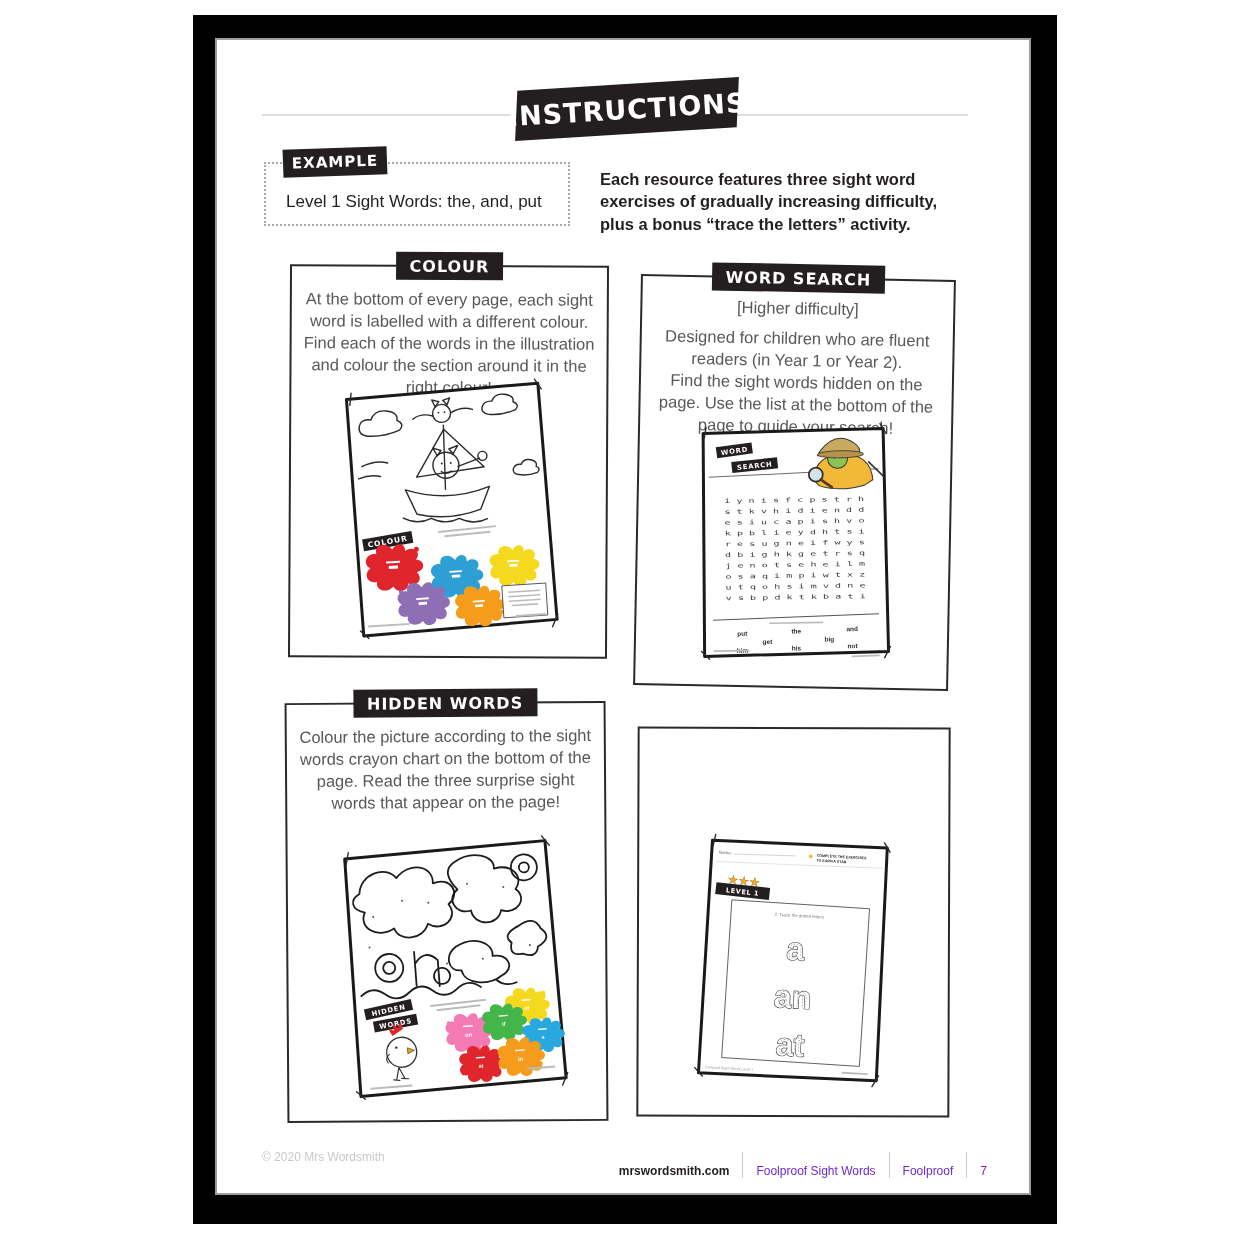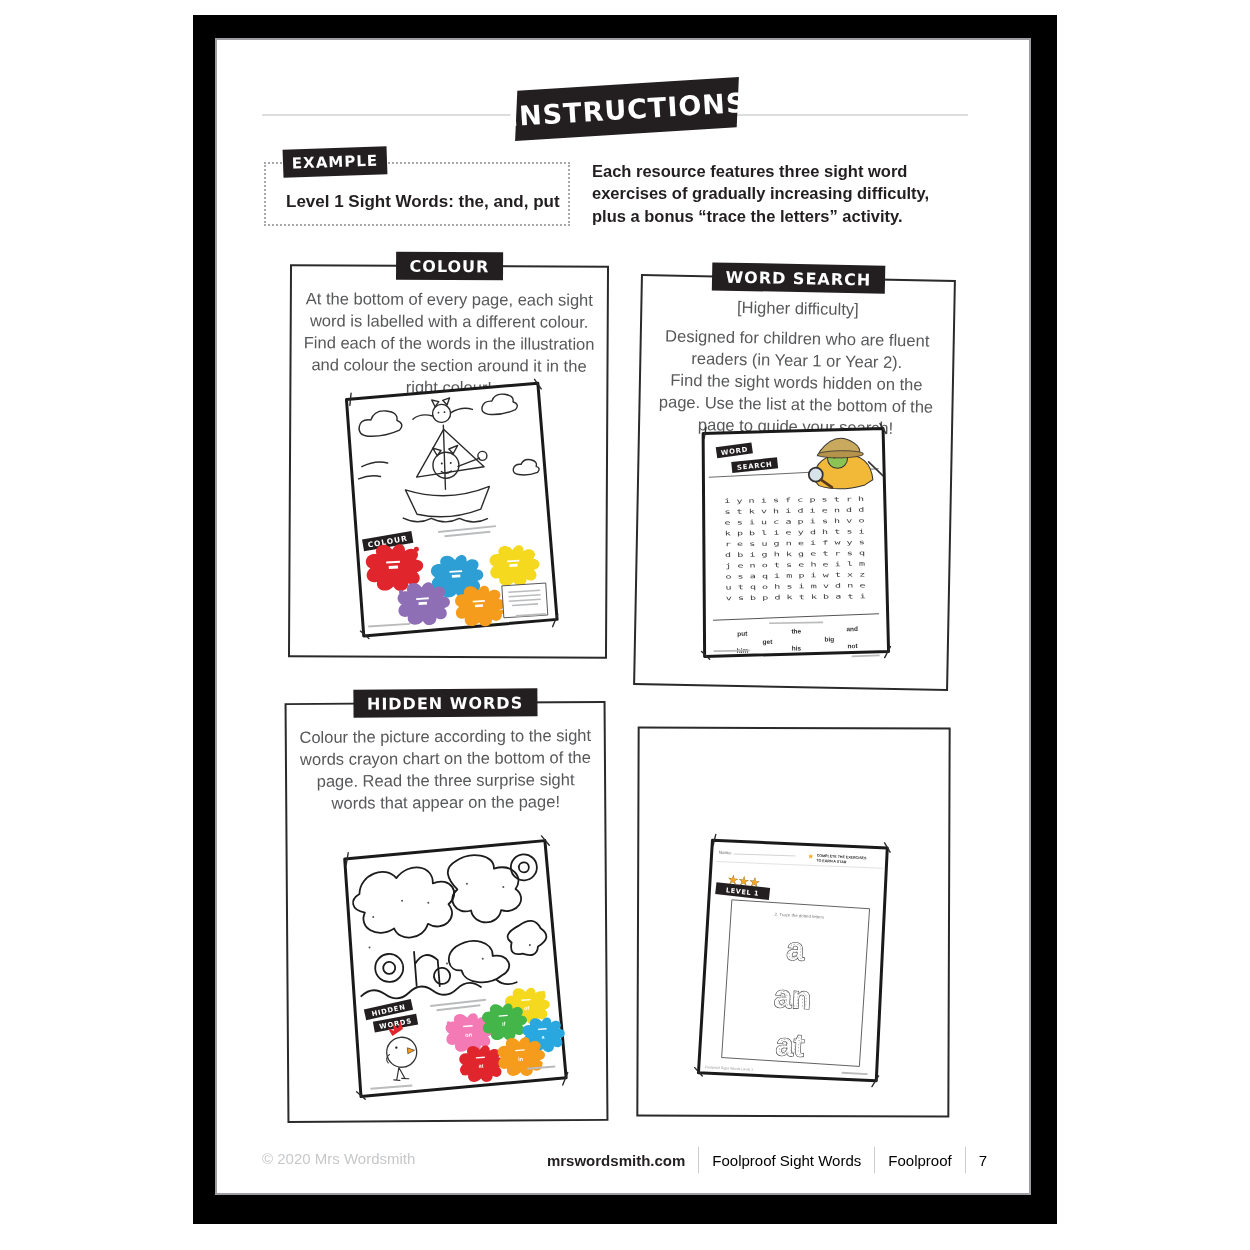--- a/index.html
+++ b/index.html
@@ -18,47 +18,47 @@
          justify-content:center;letter-spacing:1px;font-family:"DejaVu Sans","Liberation Sans",sans-serif;}
 
   .title-badge{position:absolute;left:299px;top:44px;width:222px;height:50px;font-size:27px;
                transform:rotate(-3.5deg) skewX(-6deg);}
   .title-badge span{transform:skewX(6deg);}
 
   .example-badge{position:absolute;left:66px;top:108px;width:104px;height:28px;font-size:15px;
                  transform:rotate(-2deg);z-index:2;}
   .example-box{position:absolute;left:47px;top:122px;width:306px;height:64px;
                border:2px dotted #a7a9ac;box-sizing:border-box;display:flex;align-items:flex-end;}
-  .example-text{font-size:17px;font-weight:bold;color:#231f20;padding:0 0 12px 20px;}
+  .example-text{font-size:17px;font-weight:normal;color:#231f20;padding:0 0 12px 20px;}
 
   .intro{position:absolute;left:375px;top:120px;width:348px;font-size:16.5px;font-weight:bold;
-         line-height:1.35;color:#231f20;margin:0;}
+         line-height:1.35;color:#231f20;margin:8px;}
 
   .activity{position:absolute;border:2px solid #2b2a2a;background:#fff;box-sizing:border-box;}
   .activity-badge{position:absolute;top:-15px;left:50%;transform:translateX(-50%);height:28px;
                   font-size:16px;white-space:nowrap;padding:0 14px;z-index:2;}
   .desc{color:#57585a;font-size:16.5px;line-height:1.33;text-align:center;margin:0 auto;width:292px;}
   .desc.first{margin-top:22px;}
   .difficulty{color:#57585a;font-size:16.5px;text-align:center;margin-top:20px;}
 
   .box-colour{left:72px;top:225px;width:319px;height:393px;transform:rotate(0.3deg);}
   .box-wordsearch{left:420px;top:237px;width:315px;height:411px;transform:rotate(1.1deg);}
   .box-hidden{left:69px;top:662px;width:321px;height:420px;transform:rotate(-0.4deg);}
   .box-trace{left:420px;top:687px;width:313px;height:390px;transform:rotate(0.2deg);}
 
   .mini{position:absolute;}
   .mini-colour{left:54px;top:116px;width:212px;height:252px;transform:rotate(-4deg);}
   .mini-wordsearch{left:58px;top:144px;width:198px;height:239px;transform:rotate(-2deg);}
   .mini-hidden{left:55px;top:137px;width:222px;height:254px;transform:rotate(-4deg);}
   .mini-trace{left:59px;top:107px;width:192px;height:249px;transform:rotate(3deg);}
 
-  .footer{position:absolute;left:0;top:1102px;width:100%;height:36px;font-size:15px;}
+  .footer{position:absolute;left:0;top:1102px;width:100%;height:36px;font-size:12px;}
   .copyright{position:absolute;left:45px;top:8px;color:#c6c8ca;}
-  .footer-right{position:absolute;right:42px;top:0;display:flex;align-items:center;height:36px;}
-  .footer-right .item{color:#000000;padding:0 13px;white-space:nowrap;}
+  .footer-right{position:absolute;right:42px;top:0;display:flex;align-items:flex-end;height:36px;}
+  .footer-right .item{color:#6d28d9;padding:0 13px;white-space:nowrap;}
   .footer-right .site{font-weight:bold;color:#231f20;}
   .footer-right .divider{width:1px;height:26px;background:#c9cbcd;}
   .footer-right .pagenum{padding-right:0;}
 
   svg text{font-family:"Liberation Sans",sans-serif;}
   .gridrow{font-family:"DejaVu Sans Mono",monospace;fill:#3c3c3c;font-size:6.2px;}
   .mini-badge-text{fill:#fff;font-weight:bold;font-family:"DejaVu Sans",sans-serif;}
   .sketch{stroke:#2b2b2b;fill:none;stroke-width:1.4;stroke-linecap:round;stroke-linejoin:round;}
   .doodle{stroke:#1c1c1c;fill:none;stroke-width:1.8;stroke-linecap:round;stroke-linejoin:round;}
   .pageborder{fill:#fff;stroke:#1a1a1a;stroke-width:3;stroke-linejoin:round;}

